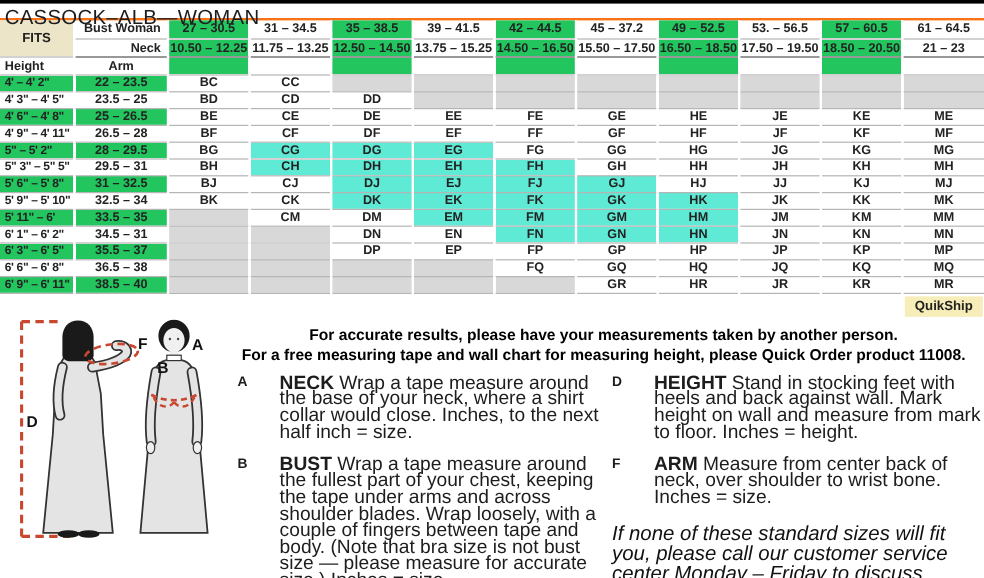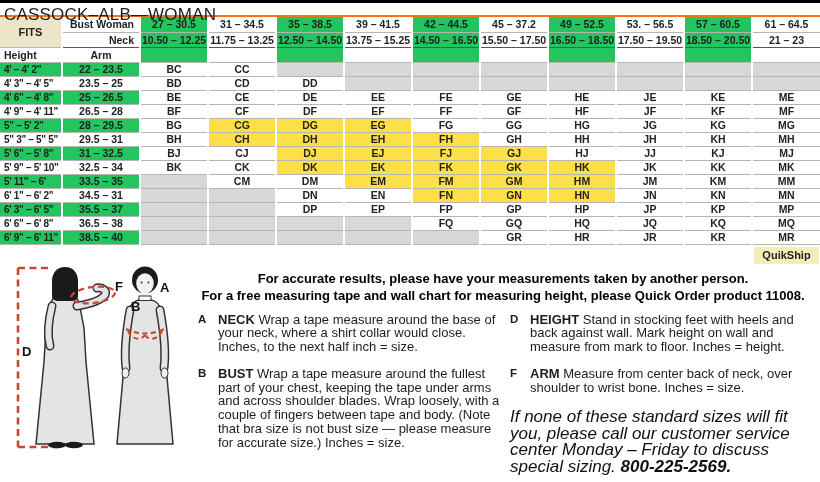--- a/index.html
+++ b/index.html
@@ -21,21 +21,21 @@
   table.size { border-collapse:collapse; table-layout:fixed; width:820px; }
   td {
     font-size:10.5px; font-weight:bold; color:#222; text-align:center;
     padding:0; height:14px; border-bottom:1px solid #b5b5b5;
     border-right:2px solid #fff; overflow:hidden; white-space:nowrap;
   }
   td:last-child { border-right:none; }
   tr.hdr td { height:15px; }
   tr.subhdr td { border-bottom:1.5px solid #555; }
   td.beige { background:#22c55e; }
-  td.hl { background:#fde047; }
+  td.hl { background:#5eead4; }
   td.na { background:#d8d8d8; }
   td.fits { background:#ece5c8; font-size:11px; }
   td.sidelabel { text-align:right; padding-right:5px; }
   td.hcol { text-align:left; padding-left:4px; font-size:10px; letter-spacing:-.3px; }
   td.headlabel { text-align:left; padding-left:4px; }
 
   
   .qs-row { position:relative; height:20px; }
   .quikship {
     position:absolute; left:754px; top:2px; width:65px; height:17px;
@@ -49,21 +49,21 @@
 
   .intro {
     position:absolute; left:190px; top:5px; width:626px; text-align:center;
     font-weight:bold; font-size:13px; line-height:17px; color:#000000;
   }
 
   .col-left  { position:absolute; left:198px; top:48px; width:304px; }
   .col-right { position:absolute; left:510px; top:48px; width:308px; }
   .instr { display:flex; gap:9px; margin-bottom:13px; }
   .instr .letter { flex:none; width:11px; font-weight:bold; font-size:11.5px; line-height:13.8px; }
-  .instr .body { flex:1; font-size:13px; line-height:13.8px; }
+  .instr .body { flex:1; font-size:16px; line-height:13.8px;margin-left:15px; }
   .instr .term { font-weight:bold; }
 
   .note {
     margin-top:15px; font-style:italic; font-size:17px; line-height:16.5px; color:#111;
   }
   .note .phone { font-weight:bold; }
 </style>
 </head>
 <body>
 

